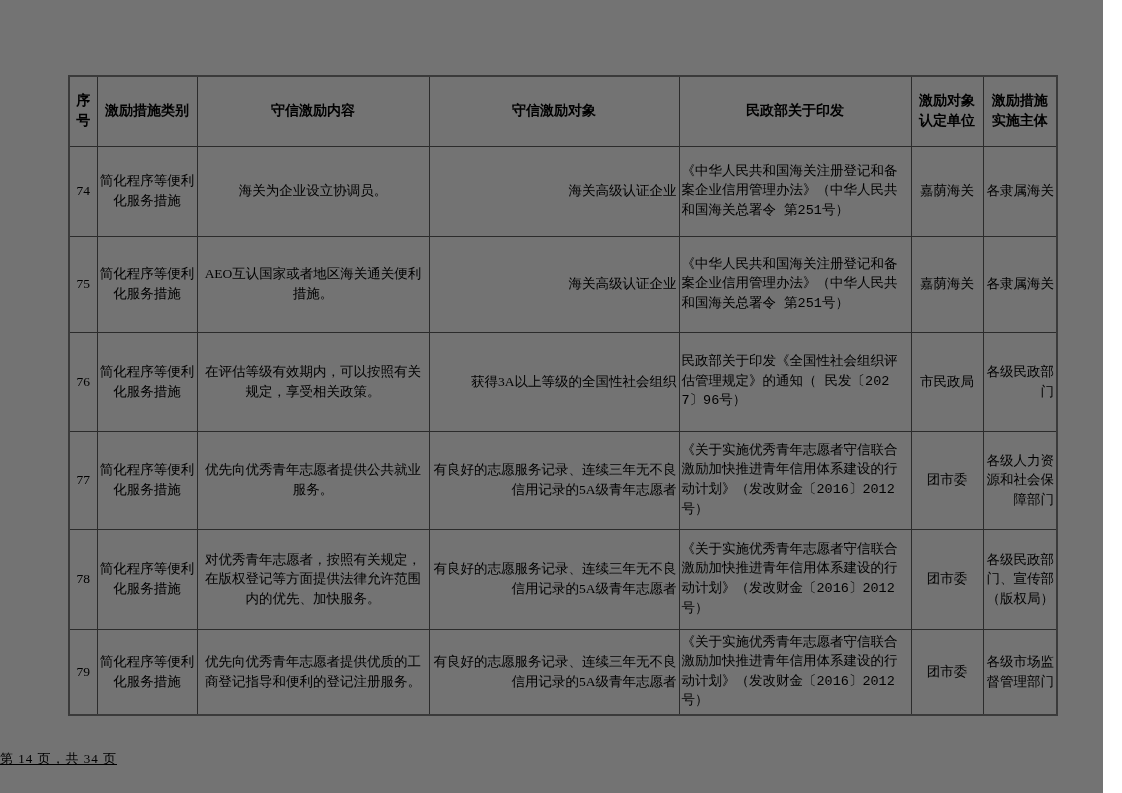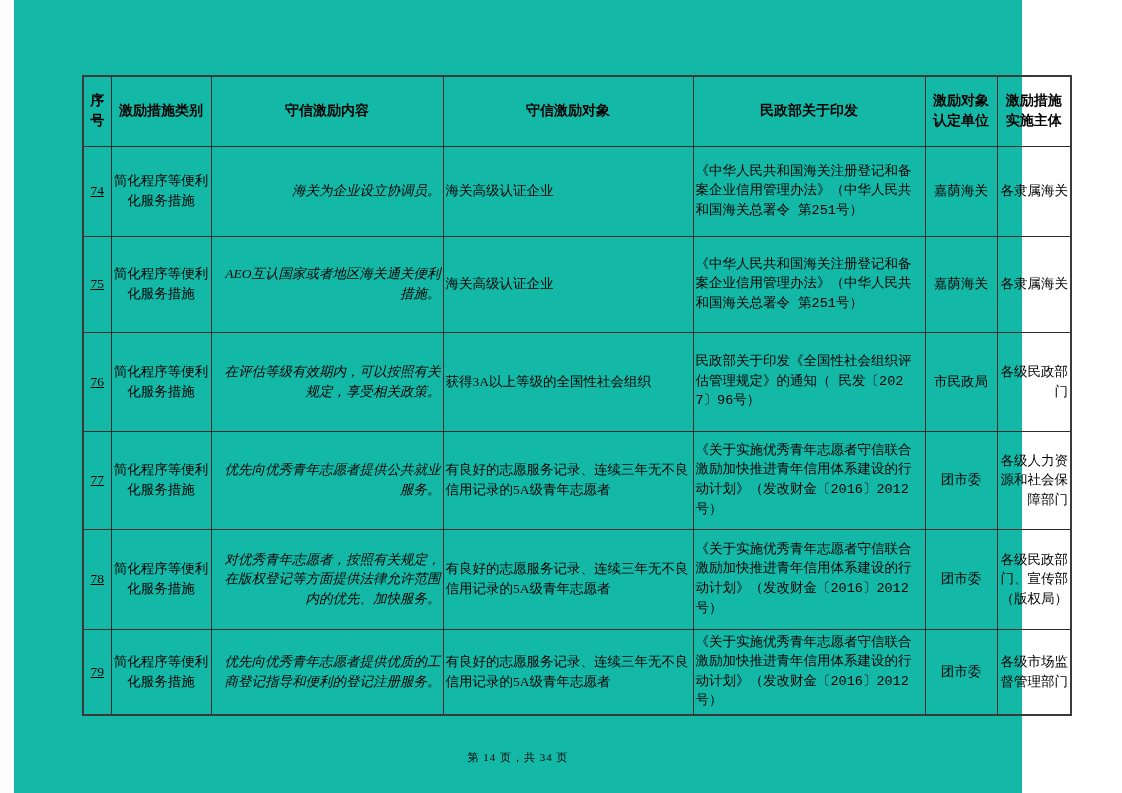--- a/index.html
+++ b/index.html
@@ -2,26 +2,25 @@
 <html><head>
 <meta charset="utf-8">
 <style>
   html, body {
     margin: 0;
     padding: 0;
     background: #ffffff;
   }
   .page {
     position: relative;
-    width: 1008px;
+    width: 1103px;
     height: 793px;
-    background: #14b8a6;
+    background: #737373;
     font-family: "Liberation Serif", "DejaVu Serif", serif;
     color: #000000;
-    margin-left: 14px;
   }
   table.incentive-table {
     position: absolute;
     left: 68px;
     top: 75px;
     width: 988px;
     border-collapse: collapse;
     table-layout: fixed;
     border: 2px solid #3a3a3a;
   }
@@ -33,43 +32,44 @@
     vertical-align: middle;
     padding: 2px 2px;
     word-break: break-all;
     overflow: hidden;
   }
   table.incentive-table th {
     font-weight: bold;
     text-align: center;
     font-size: 14px;
   }
-  td.c-no      { text-align: center; text-decoration: underline; }
+  td.c-no      { text-align: center; }
   td.c-cat     { text-align: center; }
-  td.c-content { text-align: right; font-style: italic; }
-  td.c-target  { text-align: left; }
+  td.c-content { text-align: center; }
+  td.c-target  { text-align: right; }
   td.c-basis   { text-align: left; padding-left: 4px; padding-right: 3px; font-family: Liberation Mono, monospace; }
   td.c-det     { text-align: center; }
   td.c-impl    { text-align: right; }
   tr.hdr   { height: 70px; }
   tr.row74 { height: 90px; }
   tr.row75 { height: 96px; }
   tr.row76 { height: 99px; }
   tr.row77 { height: 98px; }
   tr.row78 { height: 100px; }
   tr.row79 { height: 86px; }
   .page-footer {
     position: absolute;
     left: 0;
     top: 750px;
     width: 100%;
-    text-align: center;
-    font-size: 11px;
+    text-align: left;
+    font-size: 13px;
     letter-spacing: 1px;
     color: #000000;
+    text-decoration: underline;
   }
 </style>
 </head>
 <body>
 
 <div class="page">
 
   <table class="incentive-table">
     <colgroup>
       <col style="width:28px">

